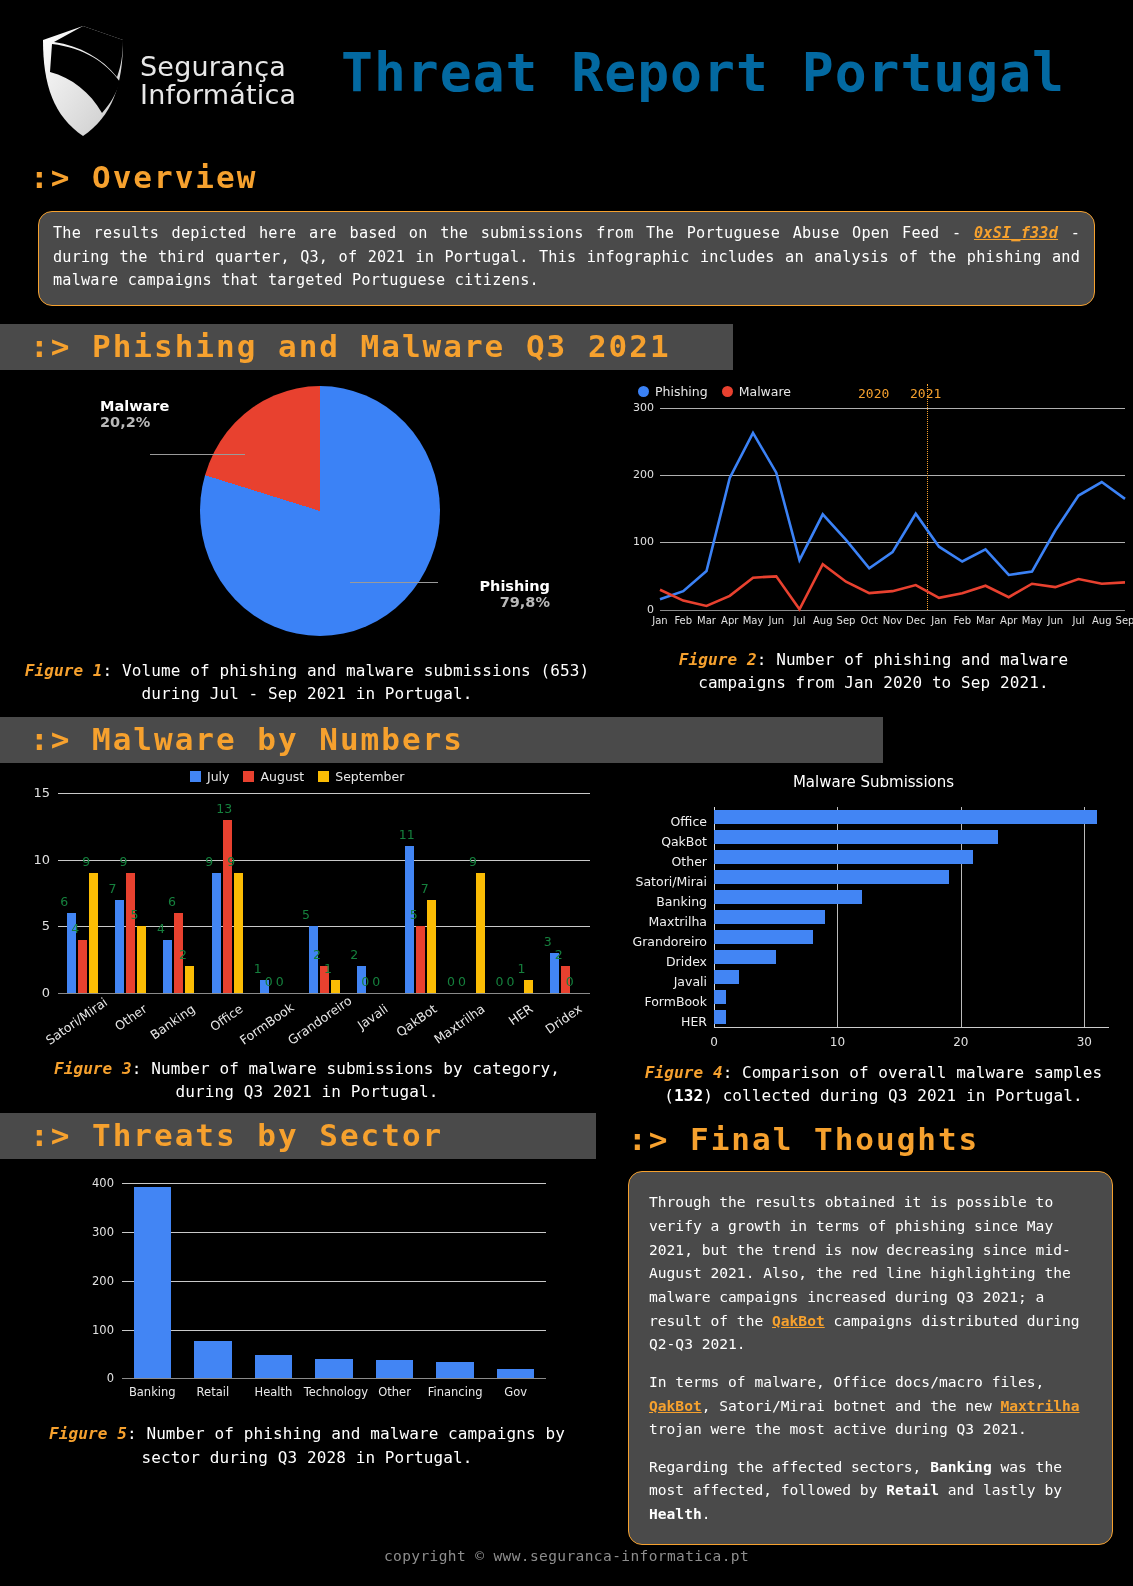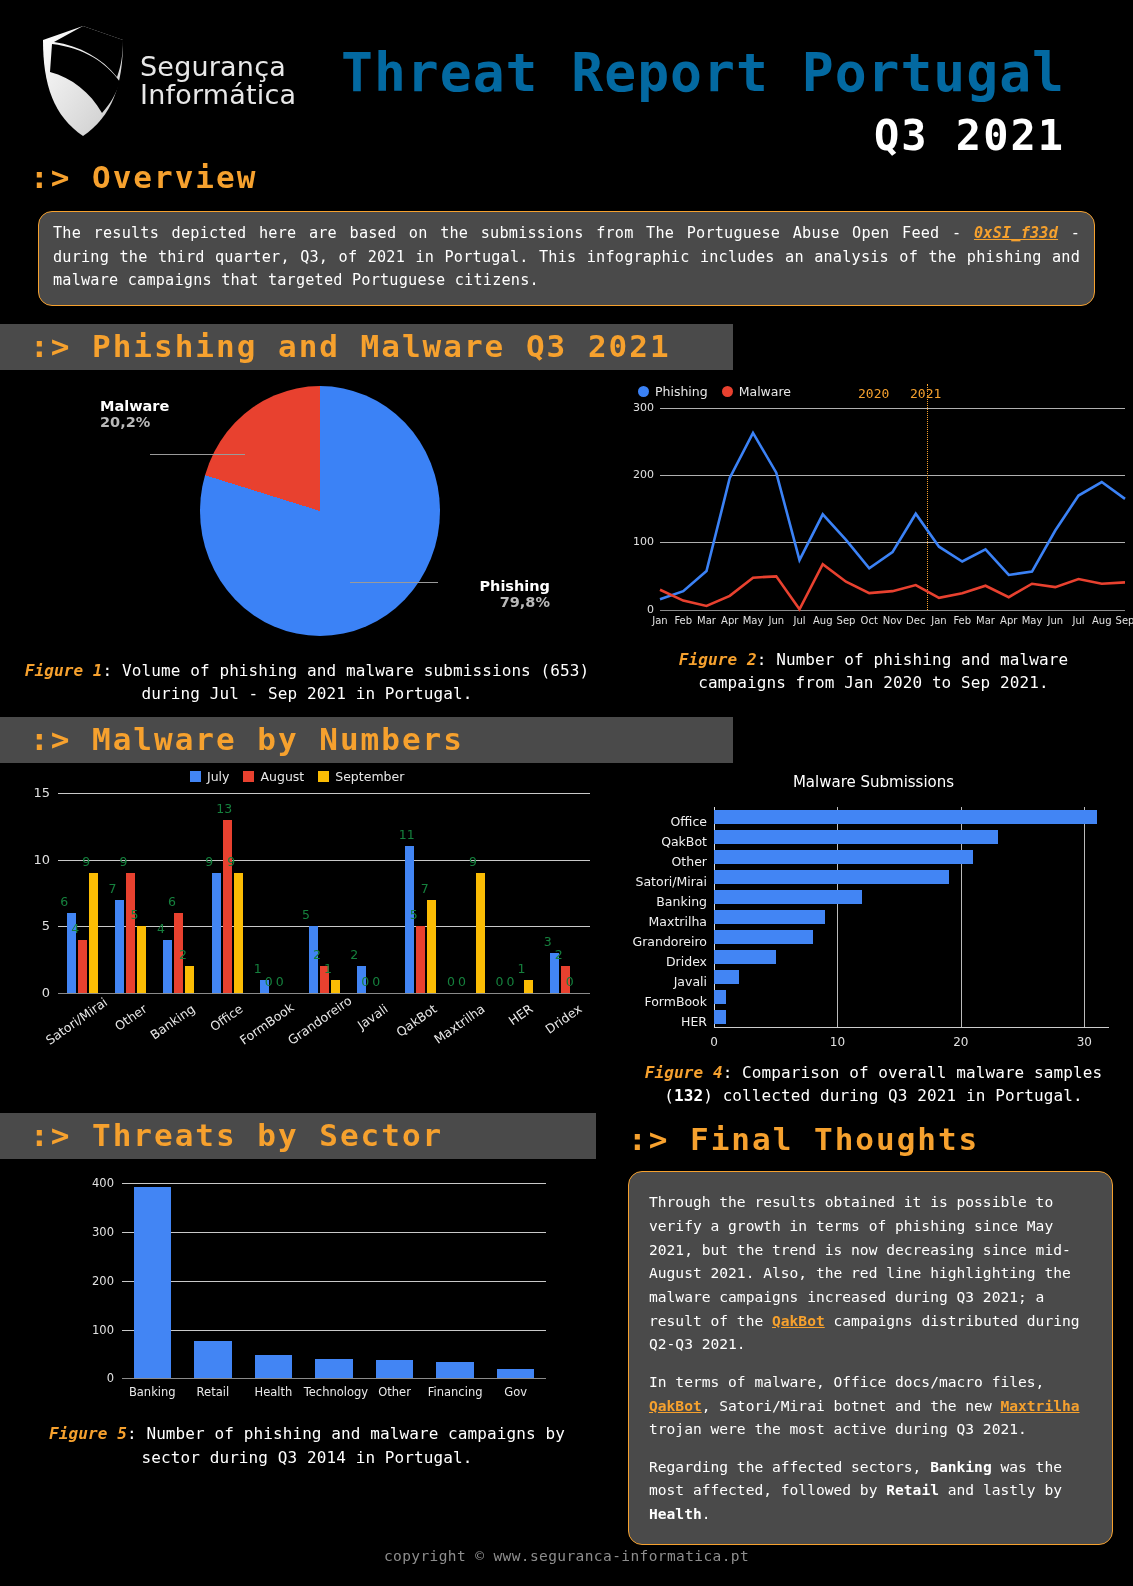--- a/index.html
+++ b/index.html
@@ -137,21 +137,20 @@
       <path d="M43 2 L83 16 C83 28 82 38 79 48 C64 30 40 19 16 16 Z" fill="url(#sg2)" opacity="0"></path>
       <path d="M9 52 C30 58 46 72 57 93 C52 98 48 103 43 112 C30 102 21 90 14 76 Z" fill="#000" opacity="0"></path>
     </svg>
     <div class="logo-text">
       <span>Segurança</span>
       <span>Informática</span>
     </div>
   </div>
   <div class="title-block">
     <div class="main-title">Threat Report Portugal</div>
-    <div class="sub-title">Q3 2021</div>
   </div>
 </div>
 
 <div class="sec-head plain overview-head">:&gt; Overview</div>
 <div class="box" id="overview-box">
   <span>The results depicted here are based on the submissions from The Portuguese Abuse Open Feed - </span><a class="lnk" href="#">0xSI_f33d</a><span> - during the third quarter, Q3, of 2021 in Portugal. This infographic includes an analysis of the phishing and malware campaigns that targeted Portuguese citizens.</span>
 </div>
 
 <div class="sec-head bar" style="margin-top:18px; width:733px;">:&gt; Phishing and Malware Q3 2021</div>
 
@@ -230,21 +229,21 @@
         </div>
     </div>
     <div class="caption" style="margin-top:4px;">
       <b class="fig">Figure 2</b><span>: Number of phishing and malware campaigns from Jan 2020 to Sep 2021.</span>
     </div>
   </div>
 </div>
 
 <div class="row" style="margin-top:12px;">
   <div class="col-l">
-    <div class="sec-head bar" style="width:733px;">:&gt; Malware by Numbers</div>
+    <div class="sec-head bar" style="width:883px;">:&gt; Malware by Numbers</div>
   </div>
   <div class="col-r"></div>
 </div>
 
 <div class="row" style="margin-top:2px;">
 
   <div class="col-l">
     <div id="fig3">
       <div class="legend" id="fig3-legend" style="position:absolute; left:190px; top:4px;">
           <div class="it">
@@ -332,20 +331,23 @@
           <div class="g3val" style="left:459.4545454545455px; top:167.66666666666666px;">1</div>
           <div class="g3cat" style="left:409.4545454545455px; top:208px; width:60px;">HER</div>
           <div class="g3bar" style="left:492.31818181818187px;height:40px;background:#4285f4;"></div>
           <div class="g3val" style="left:485.81818181818187px; top:141px;">3</div>
           <div class="g3bar" style="left:503.31818181818187px;height:26.666666666666668px;background:#e8412f;"></div>
           <div class="g3val" style="left:496.81818181818187px; top:154.33333333333334px;">2</div>
           <div class="g3val" style="left:507.81818181818187px; top:181px;">0</div>
           <div class="g3cat" style="left:457.81818181818187px; top:208px; width:60px;">Dridex</div>
         </div>
     </div>
+    <div class="caption" style="margin-top:2px;">
+      <b class="fig">Figure 3</b><span>: Number of malware submissions by category, during Q3 2021 in Portugal.</span>
+    </div>
   </div>
 
   <div class="col-r">
     <div style="text-align:center; font-family:'DejaVu Sans',sans-serif; font-size:15px; color:#ffffff; margin-top:8px;">Malware Submissions</div>
     <div id="fig4">
       <div id="fig4-plot" class="plot" style="position:absolute; left:100px; top:16px; right:24px; bottom:34px;">
           <div class="vgrid" style="left: 0px; background: rgb(221, 221, 221); height: 220px;"></div>
           <div class="axlbl" style="left:-12px; top:228px; width:24px; text-align:center; font-size:12px;">0</div>
           <div class="vgrid" style="left: 123.438px; background: rgb(187, 187, 187); height: 220px;"></div>
           <div class="axlbl" style="left:111.4375px; top:228px; width:24px; text-align:center; font-size:12px;">10</div>
@@ -440,21 +442,21 @@
           <div class="b5lab" style="left:181.71428571428572px; top:202px; width:60.57142857142857px;">Technology</div>
           <div class="b5" style="left:253.7942857142857px; width:37.55428571428571px; height:18.0375px; background:#4285f4;"></div>
           <div class="b5lab" style="left:242.28571428571428px; top:202px; width:60.57142857142857px;">Other</div>
           <div class="b5" style="left:314.36571428571426px; width:37.55428571428571px; height:16.087500000000002px; background:#4285f4;"></div>
           <div class="b5lab" style="left:302.85714285714283px; top:202px; width:60.57142857142857px;">Financing</div>
           <div class="b5" style="left:374.9371428571429px; width:37.55428571428571px; height:9.75px; background:#4285f4;"></div>
           <div class="b5lab" style="left:363.42857142857144px; top:202px; width:60.57142857142857px;">Gov</div>
         </div>
     </div>
     <div class="caption" style="margin-top:4px;">
-      <b class="fig">Figure 5</b><span>: Number of phishing and malware campaigns by sector during Q3 2014 in Portugal.</span>
+      <b class="fig">Figure 5</b><span>: Number of phishing and malware campaigns by sector during Q3 2028 in Portugal.</span>
     </div>
   </div>
 
   <div class="col-r">
     <div class="box" id="final-box">
       <p><span>Through the results obtained it is possible to verify a growth in terms of phishing since May 2021, but the trend is now decreasing since mid-August 2021. Also, the red line highlighting the malware campaigns increased during Q3 2021; a result of the </span><a class="lnk" style="font-style:normal;" href="#">QakBot</a><span> campaigns distributed during Q2-Q3 2021.</span></p>
       <p><span>In terms of malware, Office docs/macro files, </span><a class="lnk" style="font-style:normal;" href="#">QakBot</a><span>, Satori/Mirai botnet and the new </span><a class="lnk" style="font-style:normal;" href="#">Maxtrilha</a><span> trojan were the most active during Q3 2021.</span></p>
       <p><span>Regarding the affected sectors, </span><b>Banking</b><span> was the most affected, followed by </span><b>Retail</b><span> and lastly by </span><b>Health</b><span>.</span></p>
     </div>
   </div>

